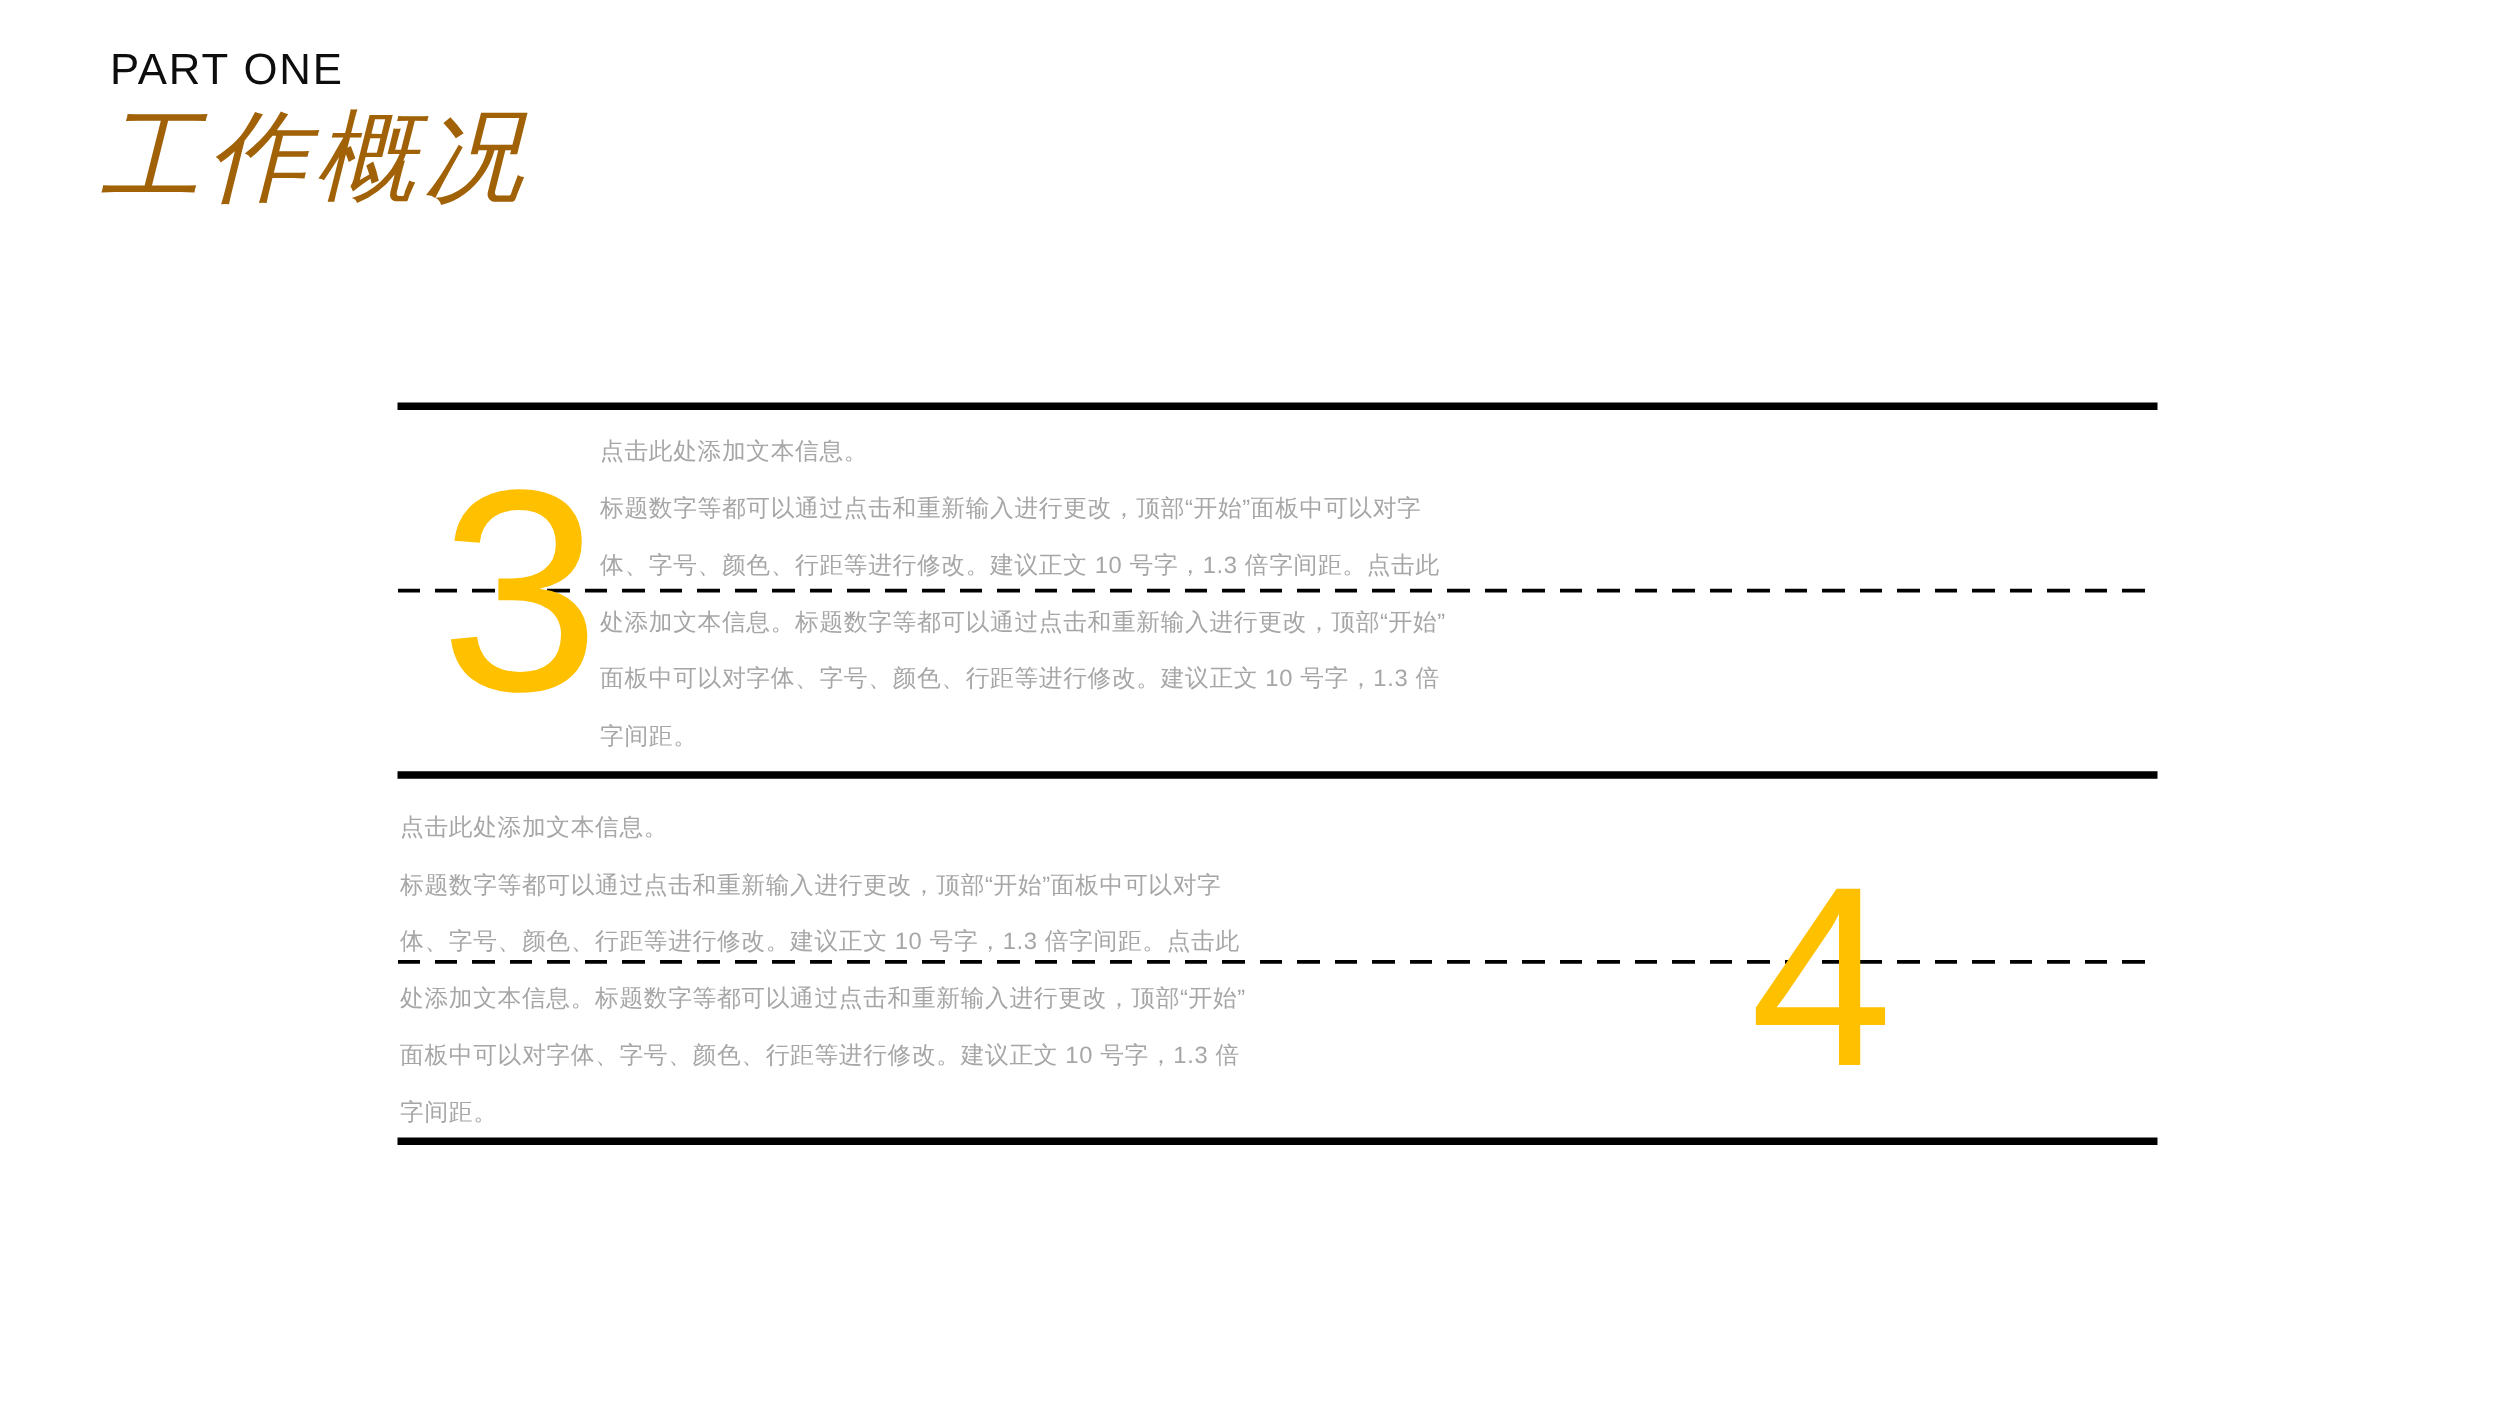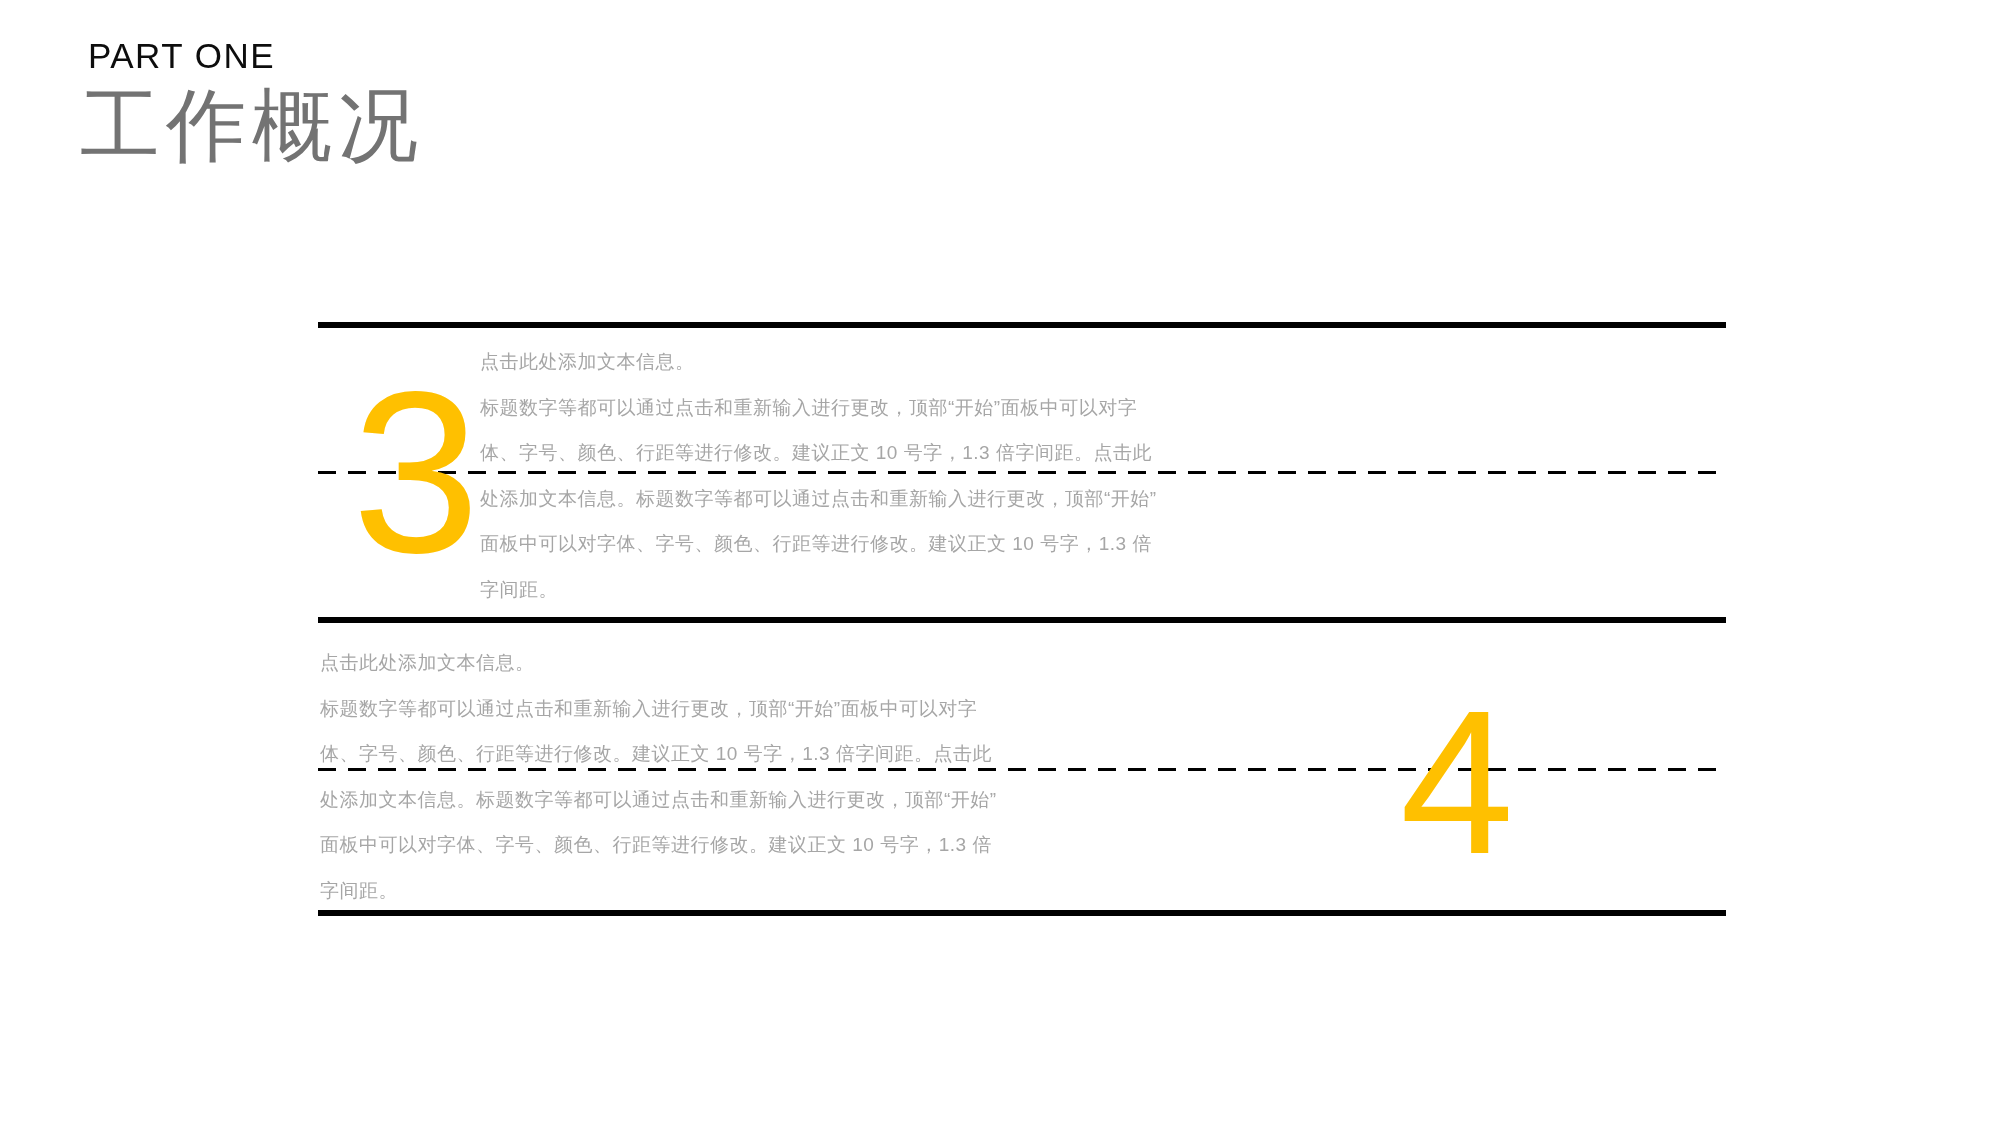--- a/index.html
+++ b/index.html
@@ -24,21 +24,22 @@
   }
   .title {
     position: absolute;
     left: 80px;
     top: 80px;
     margin: 0;
     font-size: 80px;
     line-height: 92px;
     font-weight: 500;
     letter-spacing: 6px;
-    color: #737373;
+    color: #a16207;
+    font-style: italic;
   }
 
   
   .rule {
     position: absolute;
     left: 318px;
     width: 1408px;
     height: 6px;
     background: var(--rule, #000000);
     z-index: 2;

